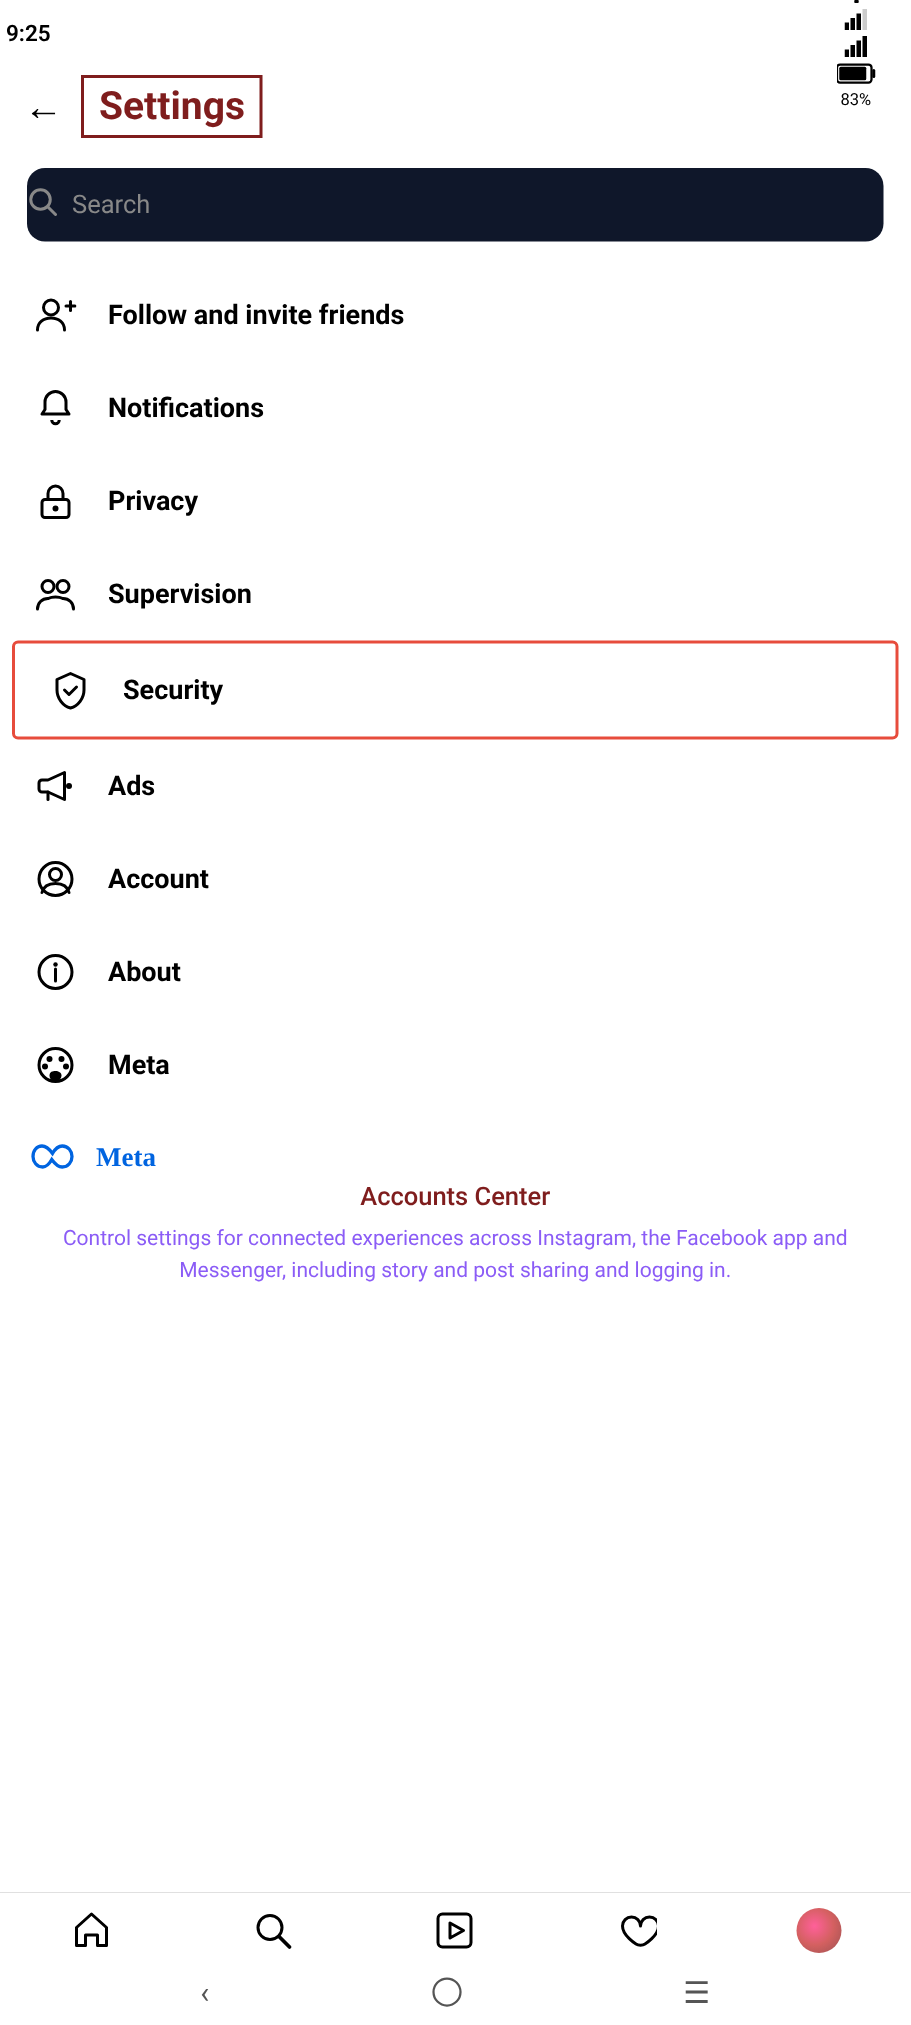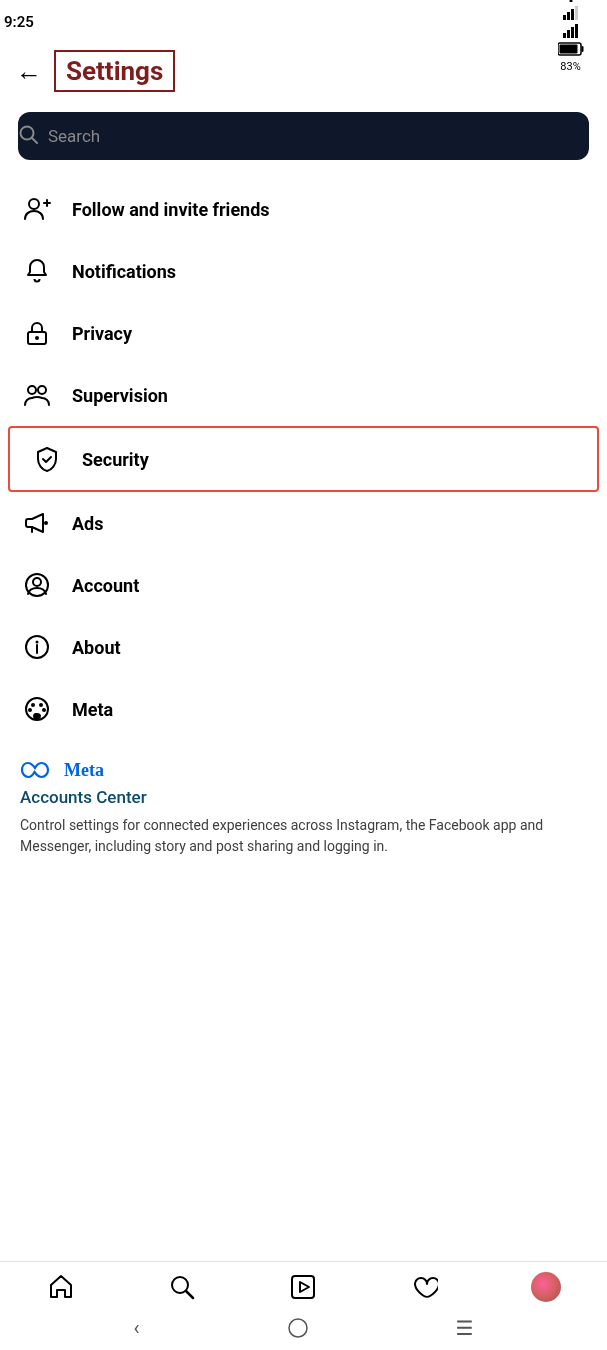--- a/index.html
+++ b/index.html
@@ -125,29 +125,31 @@
       margin-bottom: 6px;
       font-family: Liberation Serif, serif;
     }
     .meta-logo-text {
       font-size: 18px;
       font-weight: 600;
       color: #0064e0;
     }
     .accounts-center-link {
       font-size: 17px;
-      color: #0c4a6e;
+      color: #7f1d1d;
       font-weight: 500;
       margin-bottom: 8px;
       cursor: pointer;
+      text-align: center;
     }
     .meta-description {
       font-size: 14px;
-      color: #404040;
+      color: #8b5cf6;
       line-height: 1.5;
+      text-align: center;
     }
 
     
     .bottom-nav {
       position: fixed;
       bottom: 0;
       left: 0;
       width: 607px;
       background: #fff;
       border-top: 1px solid #e0e0e0;

